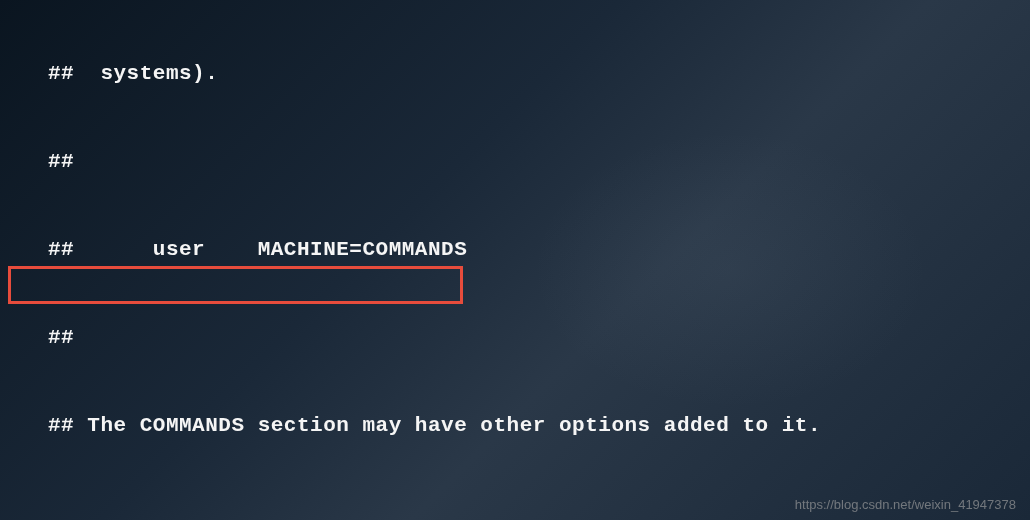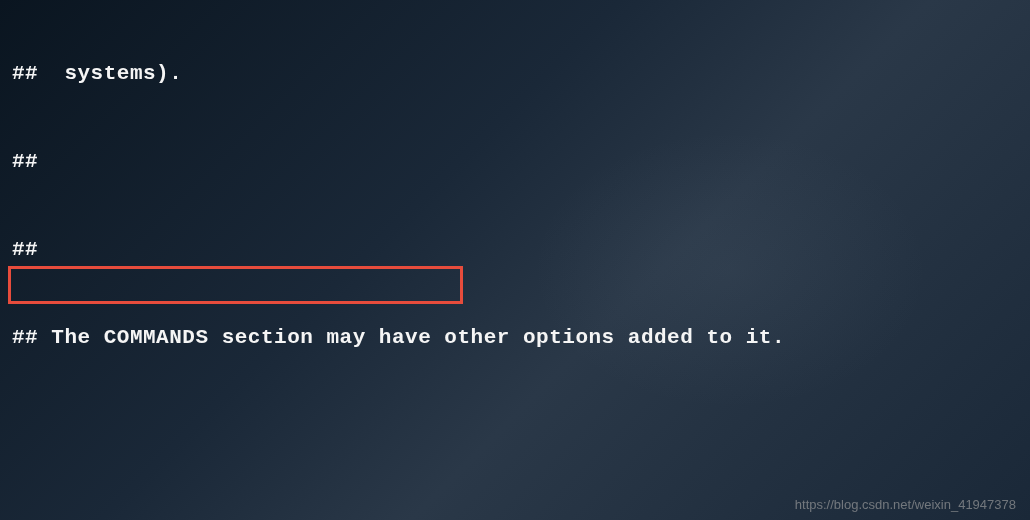--- a/index.html
+++ b/index.html
@@ -21,20 +21,21 @@
       letter-spacing: 0.5px;
     }
     .terminal {
       padding: 0 12px;
       white-space: pre;
       position: relative;
     }
     .line {
       white-space: pre;
       height: 29.4px;
+      margin-left: 36px;
     }
     .highlight-box {
       position: absolute;
       border: 3px solid #e74c3c;
       background: transparent;
       pointer-events: none;
       left: 8px;
       top: 266px;
       width: 455px;
       height: 38px;
@@ -63,20 +64,21 @@
     }
   </style>
 </head>
 <body>
 
 <div class="bg-texture"></div>
 
 <div class="terminal">
   <div class="line">##  systems).</div>
   <div class="line">##</div>
+  <div class="line">##      user    MACHINE=COMMANDS</div>
   <div class="line">##</div>
   <div class="line">## The COMMANDS section may have other options added to it.</div>
   
   
   
   
   
   
   
   

